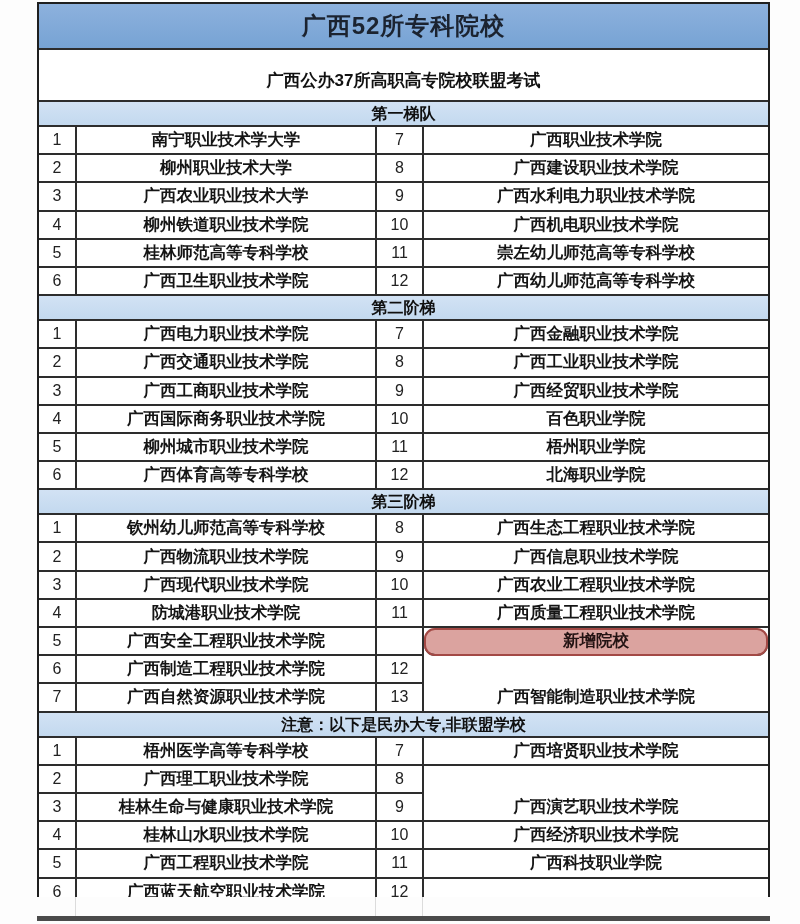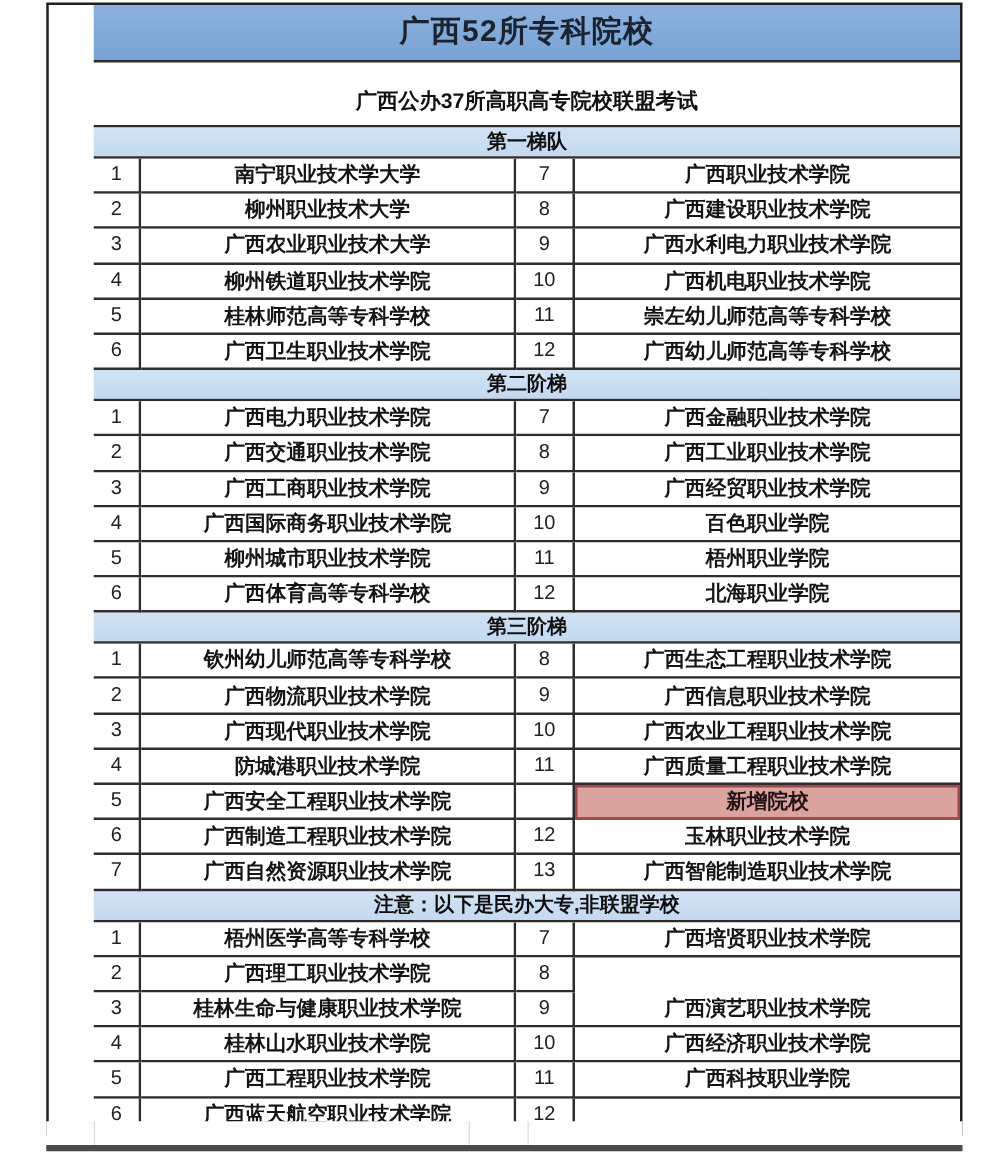--- a/index.html
+++ b/index.html
@@ -8,21 +8,20 @@
   }
   *{margin:0;padding:0;box-sizing:border-box;}
   html,body{width:800px;height:924px;background:#fdfdfd;overflow:hidden;
     font-family:"Liberation Sans","DejaVu Sans",sans-serif;}
   .page{position:relative;width:800px;height:924px;background:#fdfdfd;}
 
   .table{
     position:absolute;left:37px;top:2px;width:733px;
     border:2px solid var(--outer);
     background:#fff;
-    padding-left:36px;
   }
   .title{
     height:46px;line-height:44px;text-align:center;
     background:linear-gradient(180deg,#8db1dd 0%,#77a3d4 100%);
     color:#1b2330;font-size:24px;font-weight:700;
     border-bottom:2px solid var(--line);
     letter-spacing:1px;
   }
   .subtitle{
     height:40px;line-height:38px;text-align:center;
@@ -52,20 +51,21 @@
   }
   .cell.num{font-weight:400;color:#222;font-size:16px;}
   .cell.name{font-weight:600;text-align:center;}
   .cell.name2{border-right:none;}
   .cell.highlight{
     background:#dba39f;
     outline:2px solid #a34945;
     outline-offset:-2px;
     color:#241313;
     font-weight:700;
+    border-radius:11px;
   }
 
   
   .bottom-strip{
     position:absolute;left:37px;top:897px;width:733px;height:19px;
     background:#fdfdfd;
   }
   .bottom-strip .vline{
     position:absolute;top:0;width:1px;height:19px;background:#dcdcdc;
   }
@@ -187,21 +187,20 @@
         <div class="row">
           <div class="cell num">5</div>
           <div class="cell name">广西安全工程职业技术学院</div>
           <div class="cell num"></div>
           <div class="cell name name2 highlight">新增院校</div>
         </div>
         <div class="row">
           <div class="cell num">6</div>
           <div class="cell name">广西制造工程职业技术学院</div>
           <div class="cell num">12</div>
-          <div class="cell name name2">玉林职业技术学院</div>
         </div>
         <div class="row">
           <div class="cell num">7</div>
           <div class="cell name">广西自然资源职业技术学院</div>
           <div class="cell num">13</div>
           <div class="cell name name2">广西智能制造职业技术学院</div>
         </div>
         <div class="sec-header">注意：以下是民办大专,非联盟学校</div>
         <div class="row">
           <div class="cell num">1</div>

